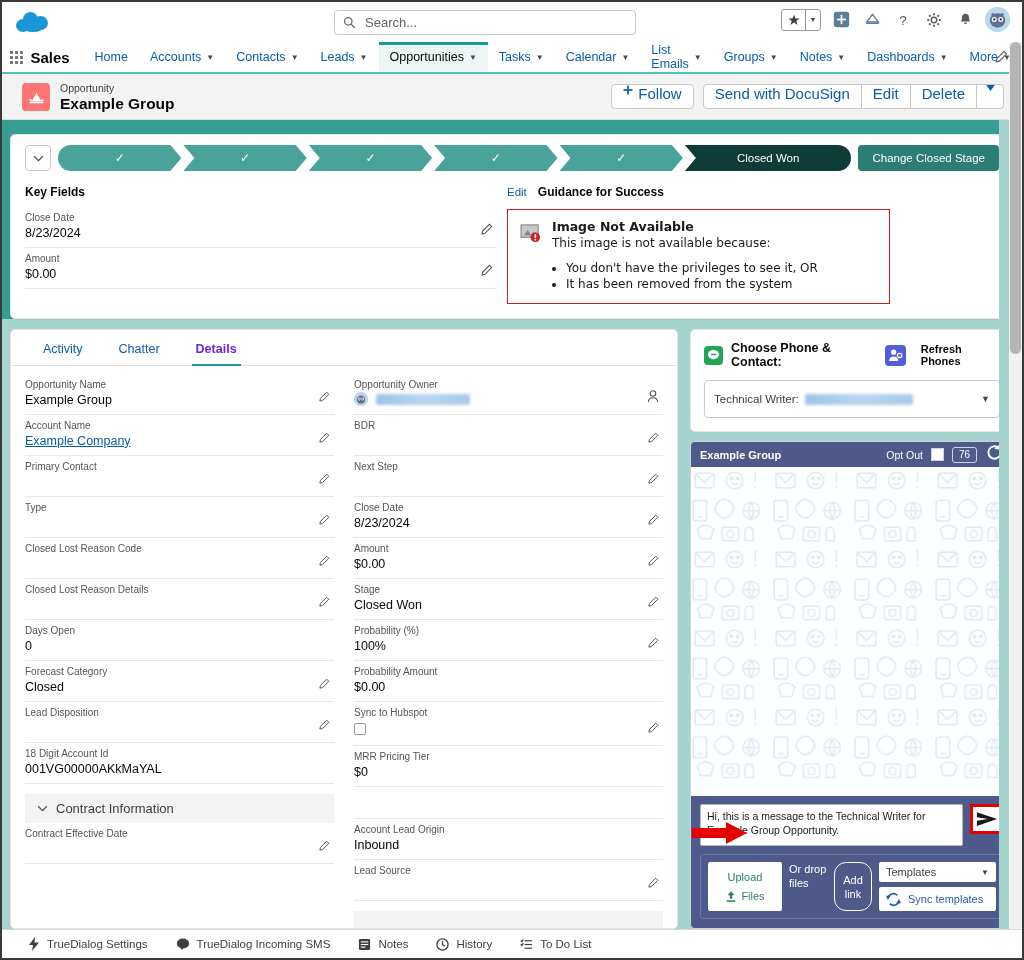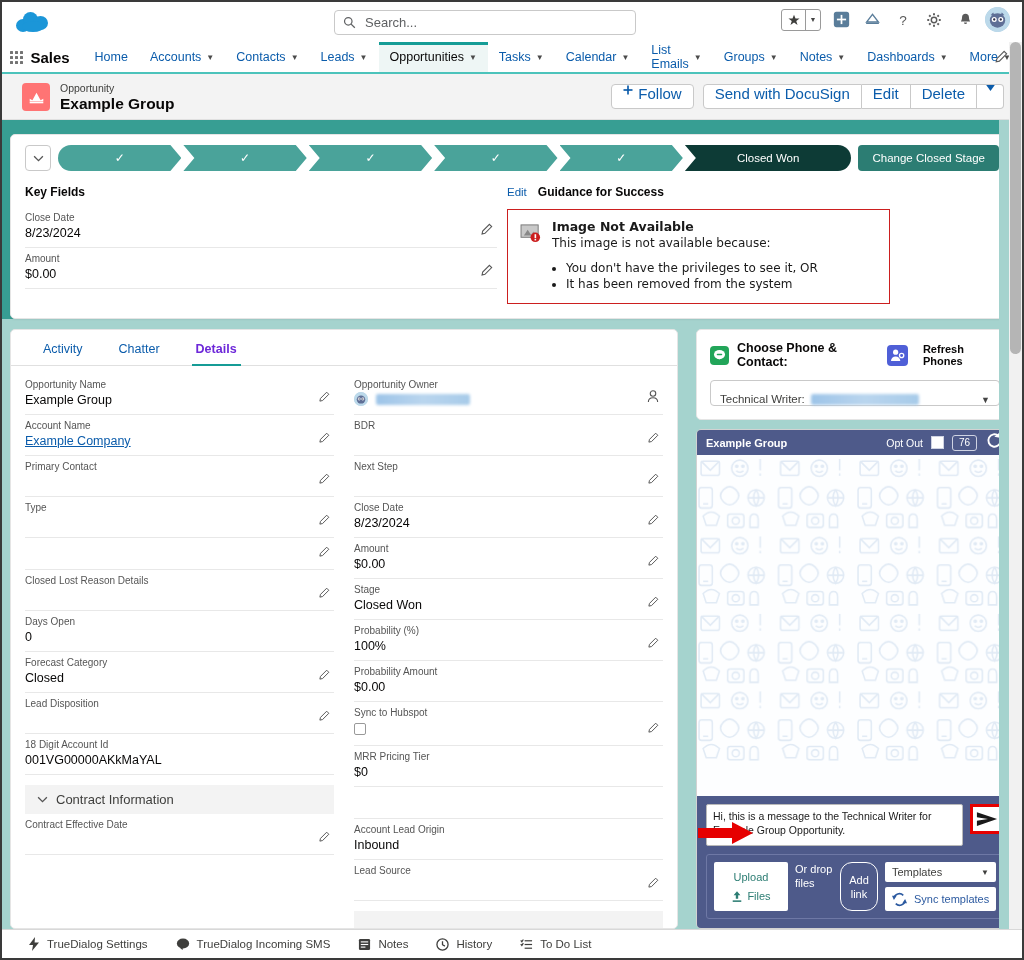--- a/index.html
+++ b/index.html
@@ -123,21 +123,21 @@
   .img-na { border:1px solid #cc1f1f; background:#fff; padding:9px 11px 11px 12px;
             display:flex; gap:9px; width:383px; }
   .img-na-ico { width:23px; height:20px; position:relative; flex:0 0 23px; margin-top:4px; }
   .img-na h4 { margin:0 0 2px 0; font-size:12.5px; font-weight:700; color:#1a1a1a;
                font-family:"DejaVu Sans", sans-serif; }
   .img-na p { margin:0; font-size:12px; color:#1a1a1a; font-family:"DejaVu Sans", sans-serif;}
   .img-na ul { margin:10px 0 0 0; padding-left:14px; }
   .img-na li { font-size:12px; color:#1a1a1a; line-height:16px;
                font-family:"DejaVu Sans", sans-serif; }
   
-  .body-wrap { flex:1; display:flex; gap:18px; padding:10px 8px 0 8px;
+  .body-wrap { flex:1; display:flex; gap:12px; padding:10px 8px 0 8px;
                background:#a5d3ce; position:relative; min-height:0; }
   .left-card { width:668px; background:#fff; border-radius:5px; border:1px solid #e5e5e5;
                display:flex; flex-direction:column; overflow:hidden; }
   .tabs { display:flex; gap:0; padding:0 14px; border-bottom:1px solid #e0e0e0;
           flex:0 0 auto; }
   .tab { padding:12px 18px 9px 18px; font-size:12.5px; color:#0b5cab; cursor:pointer;
          position:relative; }
   .tab.active { color:#6d28d9; font-weight:700; }
   .tab.active:after { content:''; position:absolute; left:14px; right:14px; bottom:-1px;
                       height:2px; background:#159c96; }
@@ -160,22 +160,22 @@
   .phone-card { background:#fff; border-radius:5px; border:1px solid #e5e5e5;
                 padding:11px 13px 13px 13px; flex:0 0 auto; }
   .phone-head { display:flex; align-items:center; gap:8px; }
   .sms-sq { width:19px; height:19px; border-radius:4px; background:#22A559;
             display:flex; align-items:center; justify-content:center; flex:0 0 19px; }
   .phone-title { font-size:12.5px; font-weight:700; color:#080707; }
   .contact-sq { width:21px; height:21px; border-radius:4px; background:#4F5FD7;
                 display:flex; align-items:center; justify-content:center; flex:0 0 21px;
                 margin-left:auto; }
   .refresh-lbl { font-size:11px; font-weight:700; color:#080707; margin-left:7px; }
-  .select-box { margin-top:11px; height:26px; border:1px solid #c9c9c9; border-radius:4px;
-                display:flex; align-items:flex-end; padding:0 9px; font-size:11.5px;
+  .select-box { margin-top:11px; height:38px; border:1px solid #c9c9c9; border-radius:4px;
+                display:flex; align-items:center; padding:0 9px; font-size:11.5px;
                 color:#3e3e3c; cursor:pointer; }
   .select-box .car { margin-left:auto; font-size:9px; color:#444; }
   .sms-card { flex:1; border-radius:5px; overflow:hidden; display:flex;
               flex-direction:column; border:1px solid #d2d2d2; min-height:0; }
   .sms-head { background:#4e5a8a; height:25px; display:flex; align-items:center;
               padding:0 9px; gap:8px; flex:0 0 25px; }
   .sms-head .nm { font-size:11px; font-weight:700; color:#fff; }
   .sms-head .opt { font-size:10.5px; color:#fff; margin-left:auto; }
   .optbox { width:13px; height:13px; background:#fff; border:1px solid #cfd3e3; }
   .cntbox { min-width:25px; height:16px; border:1px solid #cfd3e3; border-radius:3px;
@@ -527,20 +527,21 @@
                 </svg></span>
           </div>
           <div class="fld">
             <div class="lbl">Type</div>
             <div class="val"></div>
             <span class="pencil"><svg width="12" height="12" viewBox="0 0 16 16">
                   <path d="M11.6 1.6l2.8 2.8-8.3 8.3-3.6.8.8-3.6z" fill="none" stroke="#555" stroke-width="1.3"></path>
                 </svg></span>
           </div>
           <div class="fld">
+            <div class="lbl">Closed Lost Reason Code</div>
             <div class="val"></div>
             <span class="pencil"><svg width="12" height="12" viewBox="0 0 16 16">
                   <path d="M11.6 1.6l2.8 2.8-8.3 8.3-3.6.8.8-3.6z" fill="none" stroke="#555" stroke-width="1.3"></path>
                 </svg></span>
           </div>
           <div class="fld">
             <div class="lbl">Closed Lost Reason Details</div>
             <div class="val"></div>
             <span class="pencil"><svg width="12" height="12" viewBox="0 0 16 16">
                   <path d="M11.6 1.6l2.8 2.8-8.3 8.3-3.6.8.8-3.6z" fill="none" stroke="#555" stroke-width="1.3"></path>

